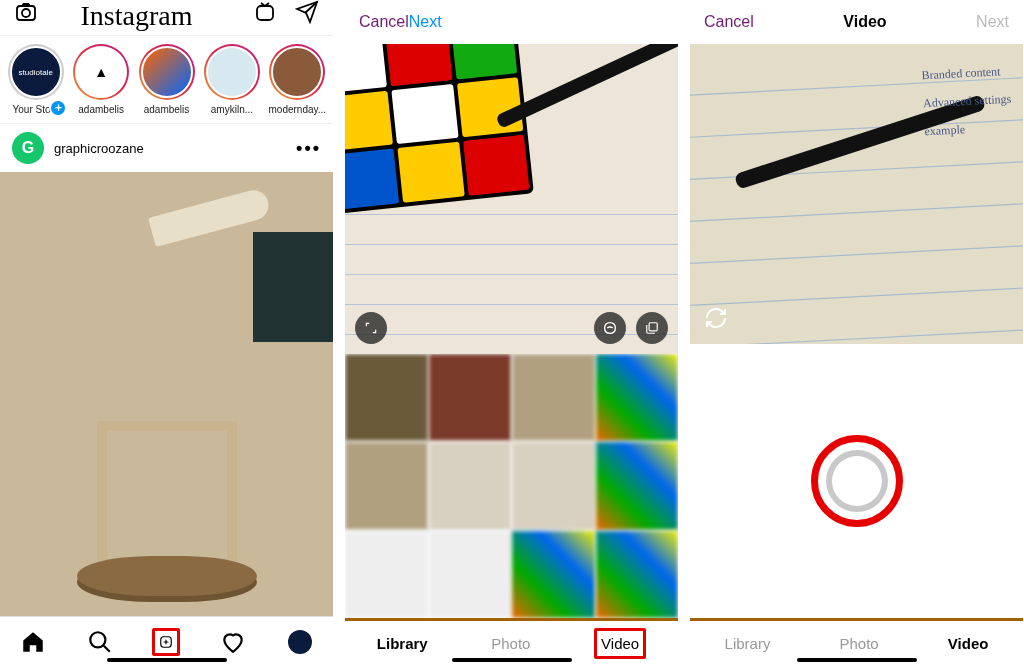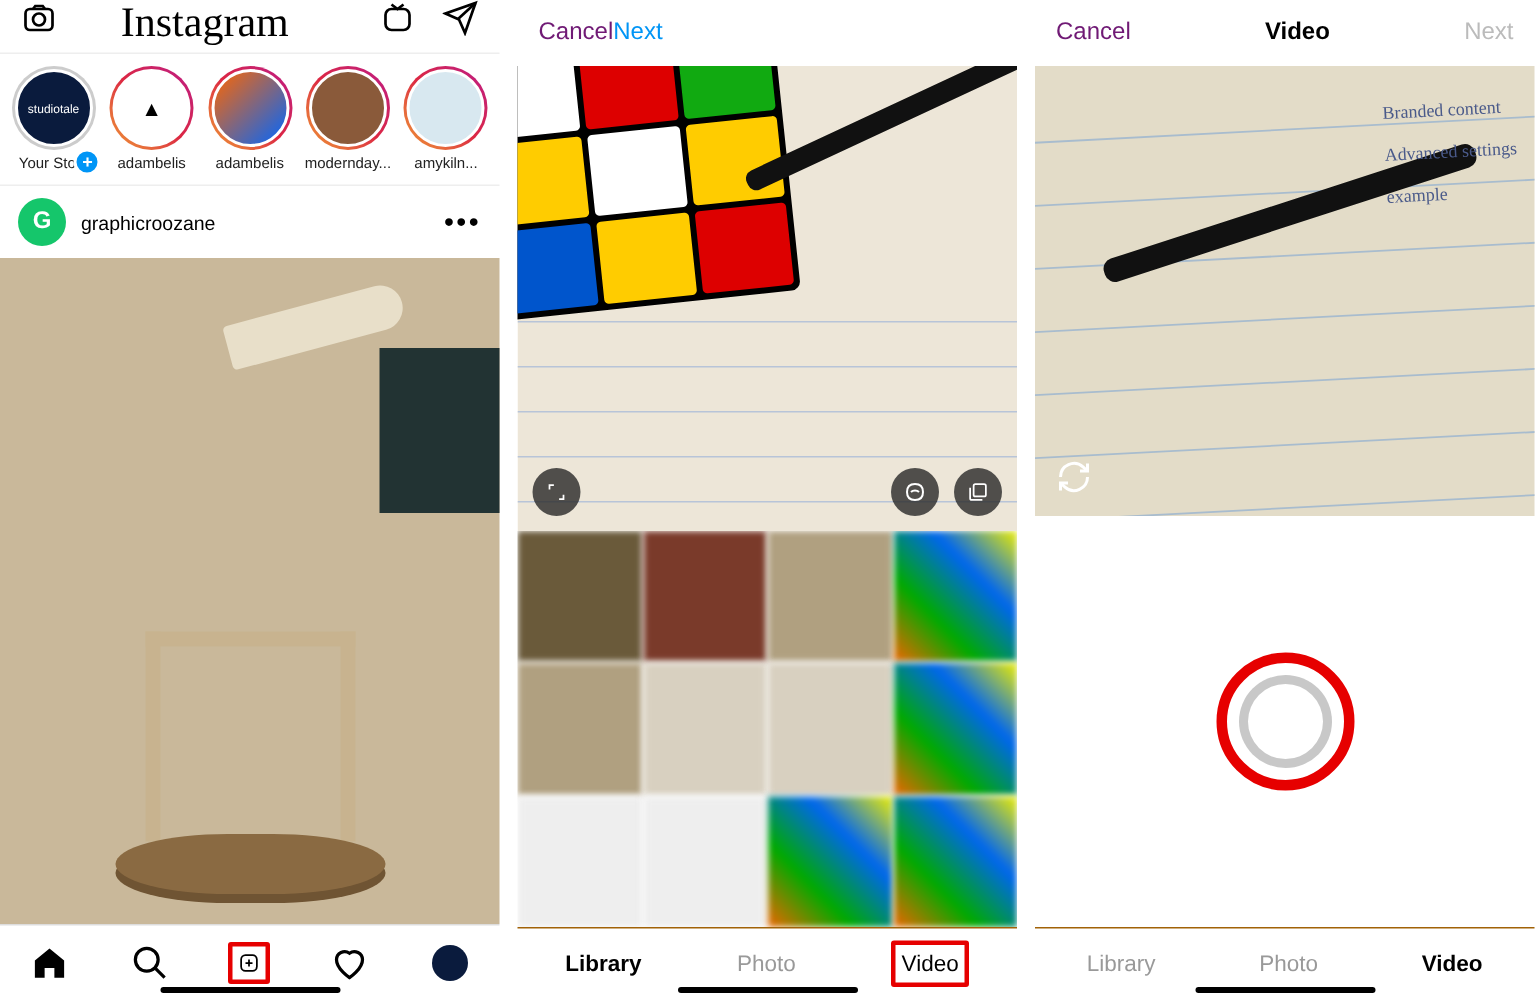--- a/index.html
+++ b/index.html
@@ -61,21 +61,21 @@
 
   .grid-thumbs { flex:1; display:grid; grid-template-columns:repeat(4,1fr); grid-auto-rows:1fr; gap:1px; background:#fff; overflow:hidden; }
   .thumb { background:#a89880; filter:blur(2px); }
   .thumb.t1 { background:#6a5a3a; }
   .thumb.t2 { background:#7a3a2a; }
   .thumb.t3 { background:#b0a080; }
   .thumb.t4 { background: linear-gradient(45deg,#e60,#0a0,#06e,#ee0); }
   .thumb.t5 { background:#d8d0c0; }
   .thumb.t6 { background:#eee; }
 
-  .bottom-tabs { height:48px; display:flex; align-items:center; justify-content:space-around; border-top:1px solid #a16207; background:#fff; }
+  .bottom-tabs { height:48px; display:flex; align-items:center; justify-content:space-around; border-top:3px solid #a16207; background:#fff; }
   .btab { font-size:15px; color:#999; }
   .btab.active { color:#000; font-weight:600; }
 
   
   .s3-preview { height:300px; position:relative; overflow:hidden; }
   .s3-paper { position:absolute; inset:0; background:#e3dcc8; transform:rotate(-3deg) scale(1.2); }
   .s3-line { position:absolute; left:-20px; right:-20px; height:1px; background:#a8bcce; }
   .s3-pen { position:absolute; top:90px; left:40px; width:260px; height:16px; background:#111; border-radius:7px; transform:rotate(-18deg); }
   .s3-flip { position:absolute; bottom:12px; left:12px; width:28px; height:28px; color:#fff; display:flex; align-items:center; justify-content:center; }
   .hand { position:absolute; top:15px; right:12px; font-family:cursive; color:#4a5a8a; font-size:12px; line-height:28px; text-align:left; transform:rotate(-3deg);}
@@ -130,29 +130,29 @@
       <div class="story-label">adambelis</div>
     </div>
     <div class="story">
       <div class="story-ring">
           <div class="story-img" style="background:linear-gradient(135deg,#f60,#06f)"></div>
         </div>
       <div class="story-label">adambelis</div>
     </div>
     <div class="story">
       <div class="story-ring">
-          <div class="story-img" style="background:#8a5a3a"></div>
-        </div>
-      <div class="story-label">modernday...</div>
+          <div class="story-img" style="background:#d8e8f0"></div>
+        </div>
+      <div class="story-label">amykiln...</div>
     </div>
     <div class="story">
       <div class="story-ring">
-          <div class="story-img" style="background:#d8e8f0"></div>
-        </div>
-      <div class="story-label">amykiln...</div>
+          <div class="story-img" style="background:#8a5a3a"></div>
+        </div>
+      <div class="story-label">modernday...</div>
     </div>
   </div>
 
   <div class="post-header">
     <div class="post-avatar">G</div>
     <div class="post-user">graphicroozane</div>
     <div class="post-more">•••</div>
   </div>
 
   <div class="post-media">

